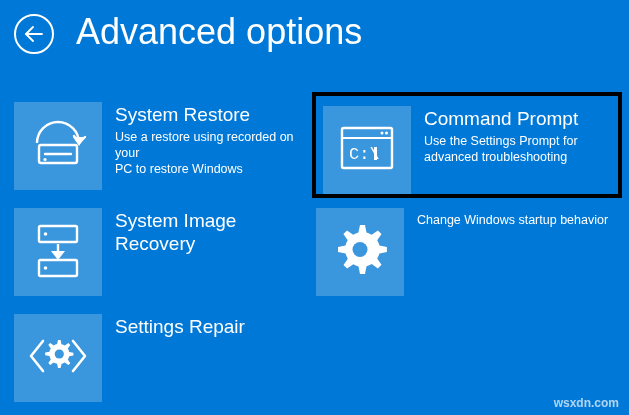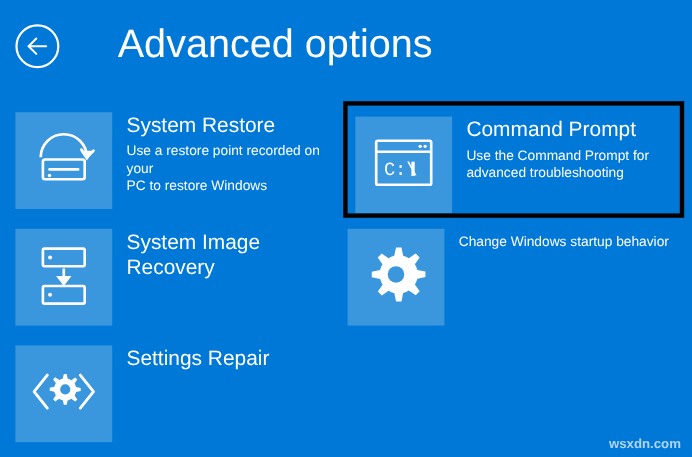--- a/index.html
+++ b/index.html
@@ -11,25 +11,24 @@
     height: 415px;
     background: #0078d7;
     font-family: "Liberation Sans", sans-serif;
     overflow: hidden;
     position: relative;
   }
 
   
   #header {
     display: flex;
-    align-items: flex-end;
+    align-items: flex-start;
     padding: 10px 0 0 14px;
     height: 62px;
     box-sizing: border-box;
-    gap: 31px;
   }
   #back-button {
     width: 40px;
     height: 40px;
     border-radius: 50%;
     border: 2px solid #ffffff;
     box-sizing: border-box;
     display: flex;
     align-items: center;
     justify-content: center;
@@ -144,21 +143,21 @@
             <path d="M50 26 l-5 -7 M50 26 l6 -6" stroke="#ffffff" stroke-width="2.4" fill="none" stroke-linecap="round"></path>
             <polygon points="50,29 44,20 56,20" fill="#ffffff"></polygon>
             <rect x="10" y="28" width="38" height="18" rx="2" stroke="#ffffff" stroke-width="2.4" fill="none"></rect>
             <line x1="16" y1="37" x2="42" y2="37" stroke="#ffffff" stroke-width="2.4" stroke-linecap="round"></line>
             <circle cx="16" cy="42.5" r="1.6" fill="#ffffff"></circle>
           </svg>
         </span>
       </div>
       <div class="option-text">
         <div class="option-title">System Restore</div>
-        <div class="option-desc">Use a restore point recorded on your
+        <div class="option-desc">Use a restore using recorded on your
 PC to restore Windows</div>
       </div>
     </div>
   </div>
 
   <div class="option" id="option-command-prompt">
     <div class="option-inner">
       <div class="tile">
         <span>
           <svg width="58" height="50" viewBox="0 0 58 50" xmlns="http://www.w3.org/2000/svg">
@@ -166,21 +165,21 @@
             <line x1="4" y1="15" x2="54" y2="15" stroke="#ffffff" stroke-width="2.2"></line>
             <circle cx="44" cy="10" r="1.5" fill="#ffffff"></circle>
             <circle cx="48.5" cy="10" r="1.5" fill="#ffffff"></circle>
             <text x="11" y="36" font-family="Liberation Mono, monospace" font-size="17" fill="#ffffff">C:\</text>
             <rect x="36" y="24" width="3" height="13" fill="#ffffff"></rect>
           </svg>
         </span>
       </div>
       <div class="option-text">
         <div class="option-title">Command Prompt</div>
-        <div class="option-desc">Use the Command Prompt for
+        <div class="option-desc">Use the Settings Prompt for
 advanced troubleshooting</div>
       </div>
     </div>
   </div>
 
   <div class="option" id="option-system-image-recovery">
     <div class="option-inner">
       <div class="tile">
         <span>
           <svg width="52" height="56" viewBox="0 0 52 56" xmlns="http://www.w3.org/2000/svg">

